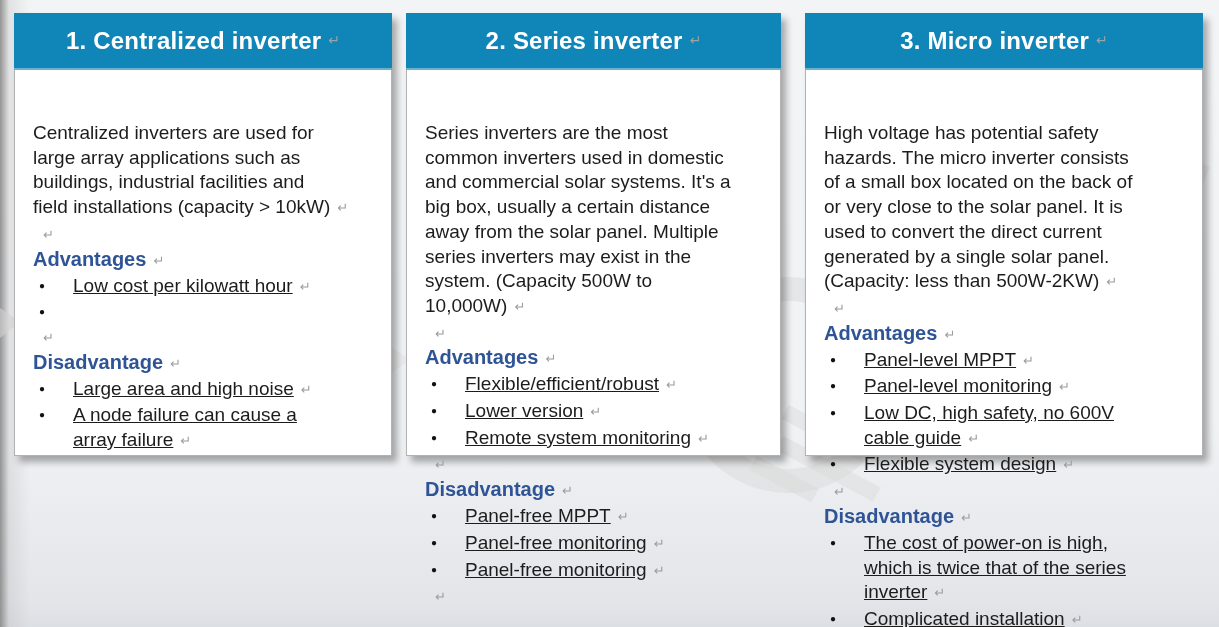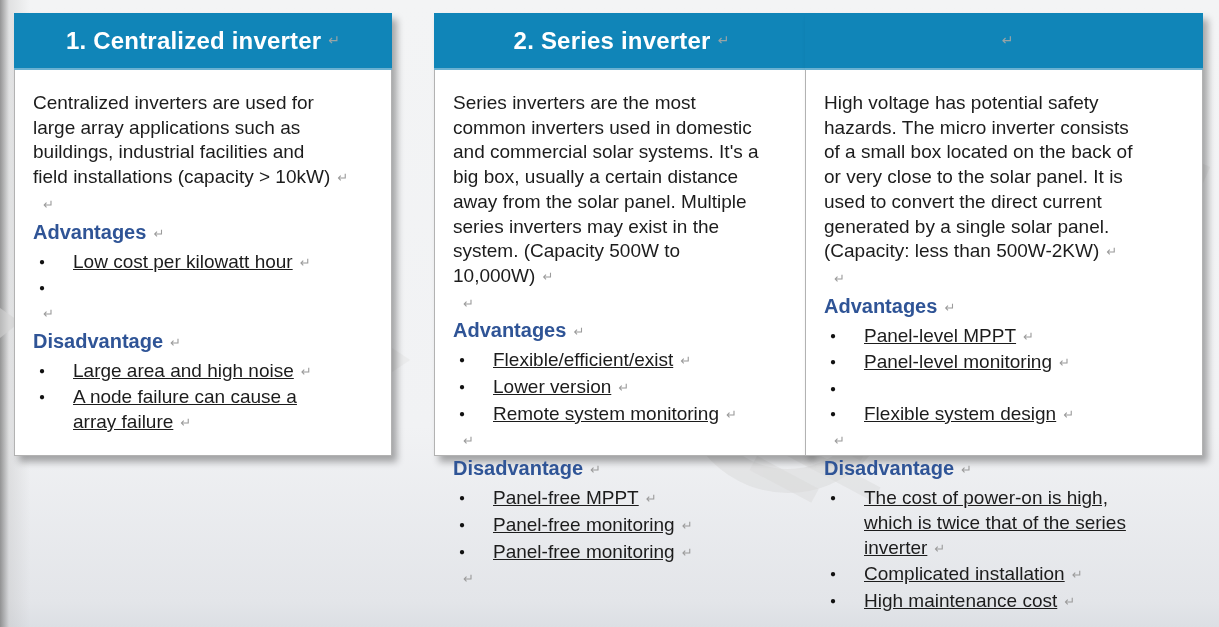--- a/index.html
+++ b/index.html
@@ -12,43 +12,43 @@
       linear-gradient(180deg, #f3f4f5 0%, #f1f2f4 68%, #e3e5e9 96%, #dcdfe4 100%);
   }
   .watermark { position: absolute; left: 0; top: 0; z-index: 0; }
   .card {
     position: absolute; top: 13px; height: 443px; z-index: 1;
     background: #ffffff;
     border: 1px solid #b2b2b2;
     box-shadow: 5px 6px 7px rgba(0,0,0,0.32);
   }
   .card1 { left: 14px;  width: 378px; }
-  .card2 { left: 434px; width: 375px; }
+  .card2 { left: 406px; width: 375px; }
   .card3 { left: 805px; width: 398px; }
   .card-header {
     height: 57px; margin: -1px -1px 0 -1px;
     background: #1085b8;
     border-bottom: 2px solid #6ab1d1;
     display: flex; align-items: center; justify-content: center;
   }
   .card-title {
     color: #ffffff; font-weight: bold; font-size: 24px; letter-spacing: 0.2px;
   }
   .cr {
     color: #9c9c9c; font-size: 13px; margin-left: 7px; font-weight: normal;
     display: inline-block; transform: translateY(-1px);
   }
   .card-header .cr { color: #98a4a6; font-size: 14px; }
   .card-body {
     padding: 21px 14px 6px 18px;
-    color: #1c1c1c; font-size: 19px; line-height: 24.7px;
+    color: #1c1c1c; font-size: 19px; line-height: 24.7px; margin-top: 30px;
   }
   .intro { white-space: pre-line; }
   .blank-line { height: 24.7px; padding-left: 3px; }
-  .sec-head { font-weight: bold; font-size: 20px; color: #2f5496; line-height: 30px; }
+  .sec-head { font-weight: bold; font-size: 20px; color: #2f5496; line-height: 25px; }
   .sec-head .cr { font-weight: normal; }
   .bullet-row { display: flex; align-items: flex-start; }
   .dot {
     flex: 0 0 34px; margin-left: 6px; font-size: 10px; line-height: 24.7px;
     color: #111111;
   }
   .bullet-text { flex: 1; white-space: pre-line; text-decoration: underline; }
 </style>
 </head>
 <body>
@@ -109,21 +109,21 @@
 and commercial solar systems. It's a
 big box, usually a certain distance
 away from the solar panel. Multiple
 series inverters may exist in the
 system. (Capacity 500W to
 10,000W)</span><span class="cr">↵</span></p>
     <div class="blank-line"><span class="cr">↵</span></div>
     <div class="sec-head"><span>Advantages</span><span class="cr">↵</span></div>
     <div class="bullet-row">
         <span class="dot">●</span>
-        <div class="bullet-text"><span>Flexible/efficient/exist</span><span class="cr">↵</span></div>
+        <div class="bullet-text"><span>Flexible/efficient/robust</span><span class="cr">↵</span></div>
       </div>
     <div class="bullet-row">
         <span class="dot">●</span>
         <div class="bullet-text"><span>Lower version</span><span class="cr">↵</span></div>
       </div>
     <div class="bullet-row">
         <span class="dot">●</span>
         <div class="bullet-text"><span>Remote system monitoring</span><span class="cr">↵</span></div>
       </div>
     <div class="blank-line"><span class="cr">↵</span></div>
@@ -139,20 +139,21 @@
     <div class="bullet-row">
         <span class="dot">●</span>
         <div class="bullet-text"><span>Panel-free monitoring</span><span class="cr">↵</span></div>
       </div>
     <div class="blank-line"><span class="cr">↵</span></div>
   </div>
 </div>
 
 <div class="card card3">
   <div class="card-header">
+    <span class="card-title">3. Micro inverter</span>
       <span class="cr">↵</span>
   </div>
   <div class="card-body">
     <p class="intro"><span>High voltage has potential safety
 hazards. The micro inverter consists
 of a small box located on the back of
 or very close to the solar panel. It is
 used to convert the direct current
 generated by a single solar panel.
 (Capacity: less than 500W-2KW)</span><span class="cr">↵</span></p>
@@ -161,20 +162,22 @@
     <div class="bullet-row">
         <span class="dot">●</span>
         <div class="bullet-text"><span>Panel-level MPPT</span><span class="cr">↵</span></div>
       </div>
     <div class="bullet-row">
         <span class="dot">●</span>
         <div class="bullet-text"><span>Panel-level monitoring</span><span class="cr">↵</span></div>
       </div>
     <div class="bullet-row">
         <span class="dot">●</span>
+        <div class="bullet-text"><span>Low DC, high safety, no 600V
+cable guide</span><span class="cr">↵</span></div>
       </div>
     <div class="bullet-row">
         <span class="dot">●</span>
         <div class="bullet-text"><span>Flexible system design</span><span class="cr">↵</span></div>
       </div>
     <div class="blank-line"><span class="cr">↵</span></div>
     <div class="sec-head"><span>Disadvantage</span><span class="cr">↵</span></div>
     <div class="bullet-row">
         <span class="dot">●</span>
         <div class="bullet-text"><span>The cost of power-on is high,

